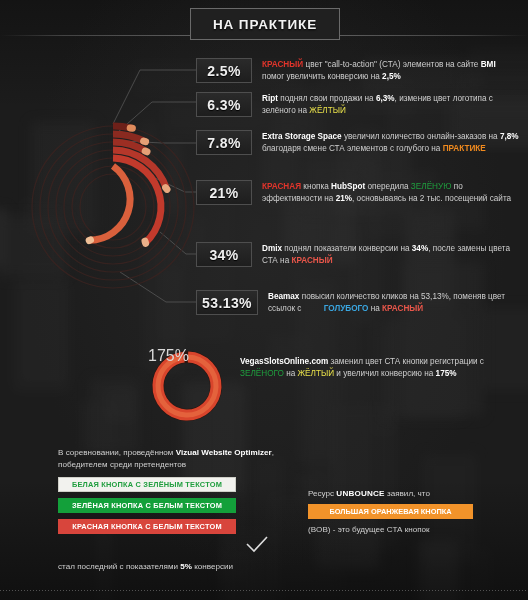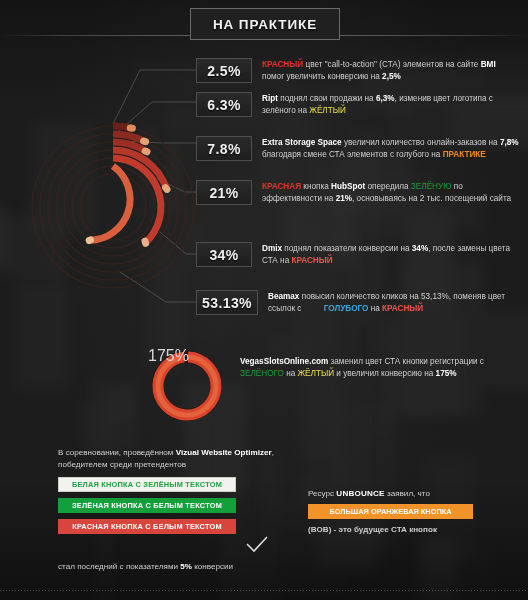--- a/index.html
+++ b/index.html
@@ -99,21 +99,21 @@
   
   #unbounce-block{ position:absolute; left:308px; top:489px; width:200px; }
   #unbounce-top{ font-size:8.1px; color:#cfcfcf; }
   #unbounce-top b{ color:#ffffff; letter-spacing:.2px; }
   #bob-btn{
     margin-top:6px; height:15px; width:165px;
     background:#f2932a; color:#ffffff;
     display:flex; align-items:center; justify-content:center;
     font-size:7.4px; font-weight:bold;
   }
-  #unbounce-bottom{ margin-top:6px; font-size:8.1px; color:#cfcfcf;font-weight:bold; }
+  #unbounce-bottom{ margin-top:6px; font-size:8.1px; color:#cfcfcf; }
 
   .dotline{
     position:absolute; left:0; width:528px; height:1px;
     background:repeating-linear-gradient(90deg,rgba(170,170,170,.42) 0 1px, rgba(0,0,0,0) 1px 3px);
   }
 </style>
 </head>
 <body>
 
 <div id="bg-texture">
@@ -228,21 +228,21 @@
   <div class="stat-row" style="left:196px; top:58px;">
     <div class="pct-box">2.5%</div>
     <div class="stat-text"><span class="c-red">КРАСНЫЙ</span><span> цвет "call-to-action" (CTA) </span><span>элементов на сайте </span><b>BMI</b><span> помог увеличить конверсию на </span><b>2,5%</b></div>
   </div>
 
   <div class="stat-row" style="left:196px; top:92px;">
     <div class="pct-box">6.3%</div>
     <div class="stat-text"><b>Ript</b><span> поднял свои продажи на </span><b>6,3%</b><span>, изменив цвет логотипа с зелёного на </span><span class="c-yellow">ЖЁЛТЫЙ</span></div>
   </div>
 
-  <div class="stat-row" style="left:196px; top:130px;margin-top:6px;">
+  <div class="stat-row" style="left:196px; top:130px;">
     <div class="pct-box">7.8%</div>
     <div class="stat-text"><b>Extra Storage Space</b><span> увеличил количество онлайн-заказов на </span><b>7,8%</b><span> благодаря смене СТА элементов с голубого на </span><span class="c-orange">ПРАКТИКЕ</span></div>
   </div>
 
   <div class="stat-row" style="left:196px; top:180px;">
     <div class="pct-box">21%</div>
     <div class="stat-text"><span class="c-red">КРАСНАЯ</span><span> кнопка </span><b>HubSpot</b><span> опередила </span><span class="c-green">ЗЕЛЁНУЮ</span><span> по эффективности на </span><b>21%</b><span>, основываясь на 2 тыс. посещений сайта</span></div>
   </div>
 
   <div class="stat-row" style="left:196px; top:242px;">

